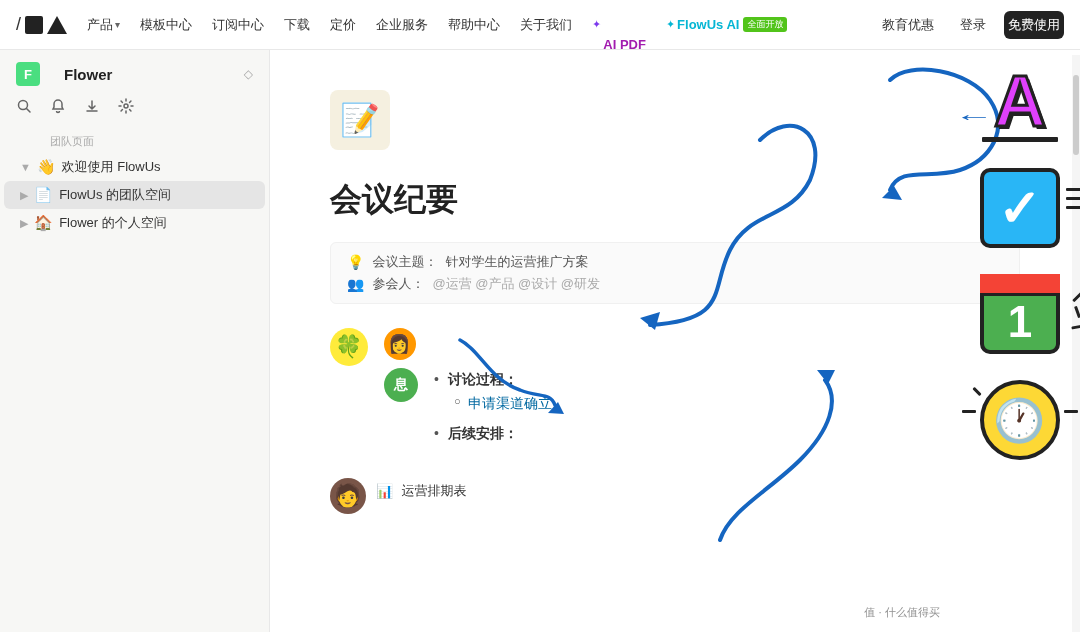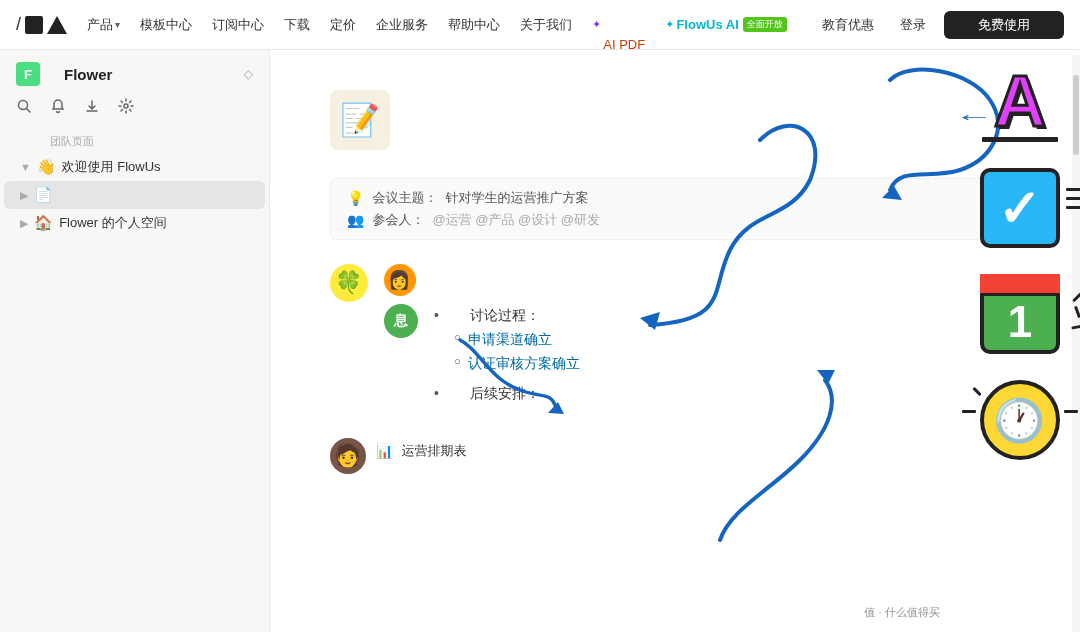--- a/index.html
+++ b/index.html
@@ -40,41 +40,41 @@
     .nav-spacer { flex: 1; }
     .nav-badge {
       background: #52c41a;
       color: #fff;
       font-size: 9px;
       padding: 1px 4px;
       border-radius: 3px;
       margin-left: 2px;
     }
     .nav-ai-label {
-      color: #c2410c;
+      color: #a21caf;
       font-size: 13px;
-      font-weight: 400;
+      font-weight: 700;
       margin-top: 40px;
     }
     .nav-flowus-label {
       color: #06b6d4;
       font-size: 13px;
       font-weight: 600;
     }
     .btn-login {
       padding: 5px 14px;
       border: none;
       background: transparent;
       font-size: 13px;
       color: #333;
       cursor: pointer;
       border-radius: 4px;
     }
     .btn-free {
-      padding: 5px 34px;
+      padding: 5px 4px;
       border: none;
       background: #222;
       color: #fff;
       font-size: 13px;
       cursor: pointer;
       border-radius: 6px;
     }
 
     
     .main-layout {
@@ -206,21 +206,21 @@
     }
     .bullet-sub {
       font-size: 14px; color: #0369a1;
       padding: 3px 0 3px 40px;
       position: relative;
     }
     .bullet-sub::before {
       content: '○';
       position: absolute; left: 26px; color: #555; font-size: 11px;
     }
-    .bullet-bold { font-weight: 400; margin-left: 22px; }
+    .bullet-bold { font-weight: 700; }
 
     .task-item {
       display: flex; align-items: center; gap: 8px;
       font-size: 14px; color: #333;
       padding: 3px 0 3px 40px;
       position: relative;
     }
     .task-checkbox {
       width: 14px; height: 14px;
       border: 1px solid #bbb;
@@ -377,38 +377,40 @@
 
     <div class="sidebar-item">
       <span class="chevron">▼</span>
       <span class="item-icon">👋</span>
       <span class="item-label">欢迎使用 FlowUs</span>
     </div>
 
     <div class="sidebar-item active">
       <span class="chevron">▶</span>
       <span class="item-icon">📄</span>
+      <span class="item-label">FlowUs 的团队空间</span>
     </div>
 
 
     <div class="sidebar-item">
       <span class="chevron">▶</span>
       <span class="item-icon">🏠</span>
       <span class="item-label">Flower 的个人空间</span>
     </div>
   </aside>
 
   <main class="content" style="position:relative;">
 
     <div style="display:flex; align-items:center; gap:12px; margin-bottom:12px;">
       <div class="doc-header-img">
         <span>📝</span>
       </div>
     </div>
 
+    <h1 class="doc-title">会议纪要</h1>
 
     <div class="doc-meta">
       <div class="doc-meta-row">
         <span class="doc-meta-icon">💡</span>
         <span>会议主题：</span>
         <span>针对学生的运营推广方案</span>
       </div>
       <div class="doc-meta-row">
         <span class="doc-meta-icon">👥</span>
         <span>参会人：</span>
@@ -424,21 +426,20 @@
 
         <div style="display:flex; align-items:flex-start; gap:10px; margin-bottom:8px;">
           <div style="width:34px; height:34px; border-radius:50%; background:#4caf50; display:flex; align-items:center; justify-content:center; color:#fff; font-size:14px; font-weight:700; flex-shrink:0;">
             <span>息</span>
           </div>
           <div style="flex:1;">
             <div class="bullet-item">
               <span class="bullet-bold">讨论过程：</span>
             </div>
             <div class="bullet-sub">申请渠道确立</div>
-            <div class="bullet-sub">认证审核方案确立</div>
 
             <div class="bullet-item" style="margin-top:6px;">
               <span class="bullet-bold">后续安排：</span>
             </div>
           </div>
         </div>
       </div>
     </div>
 
     <div class="related-section">

